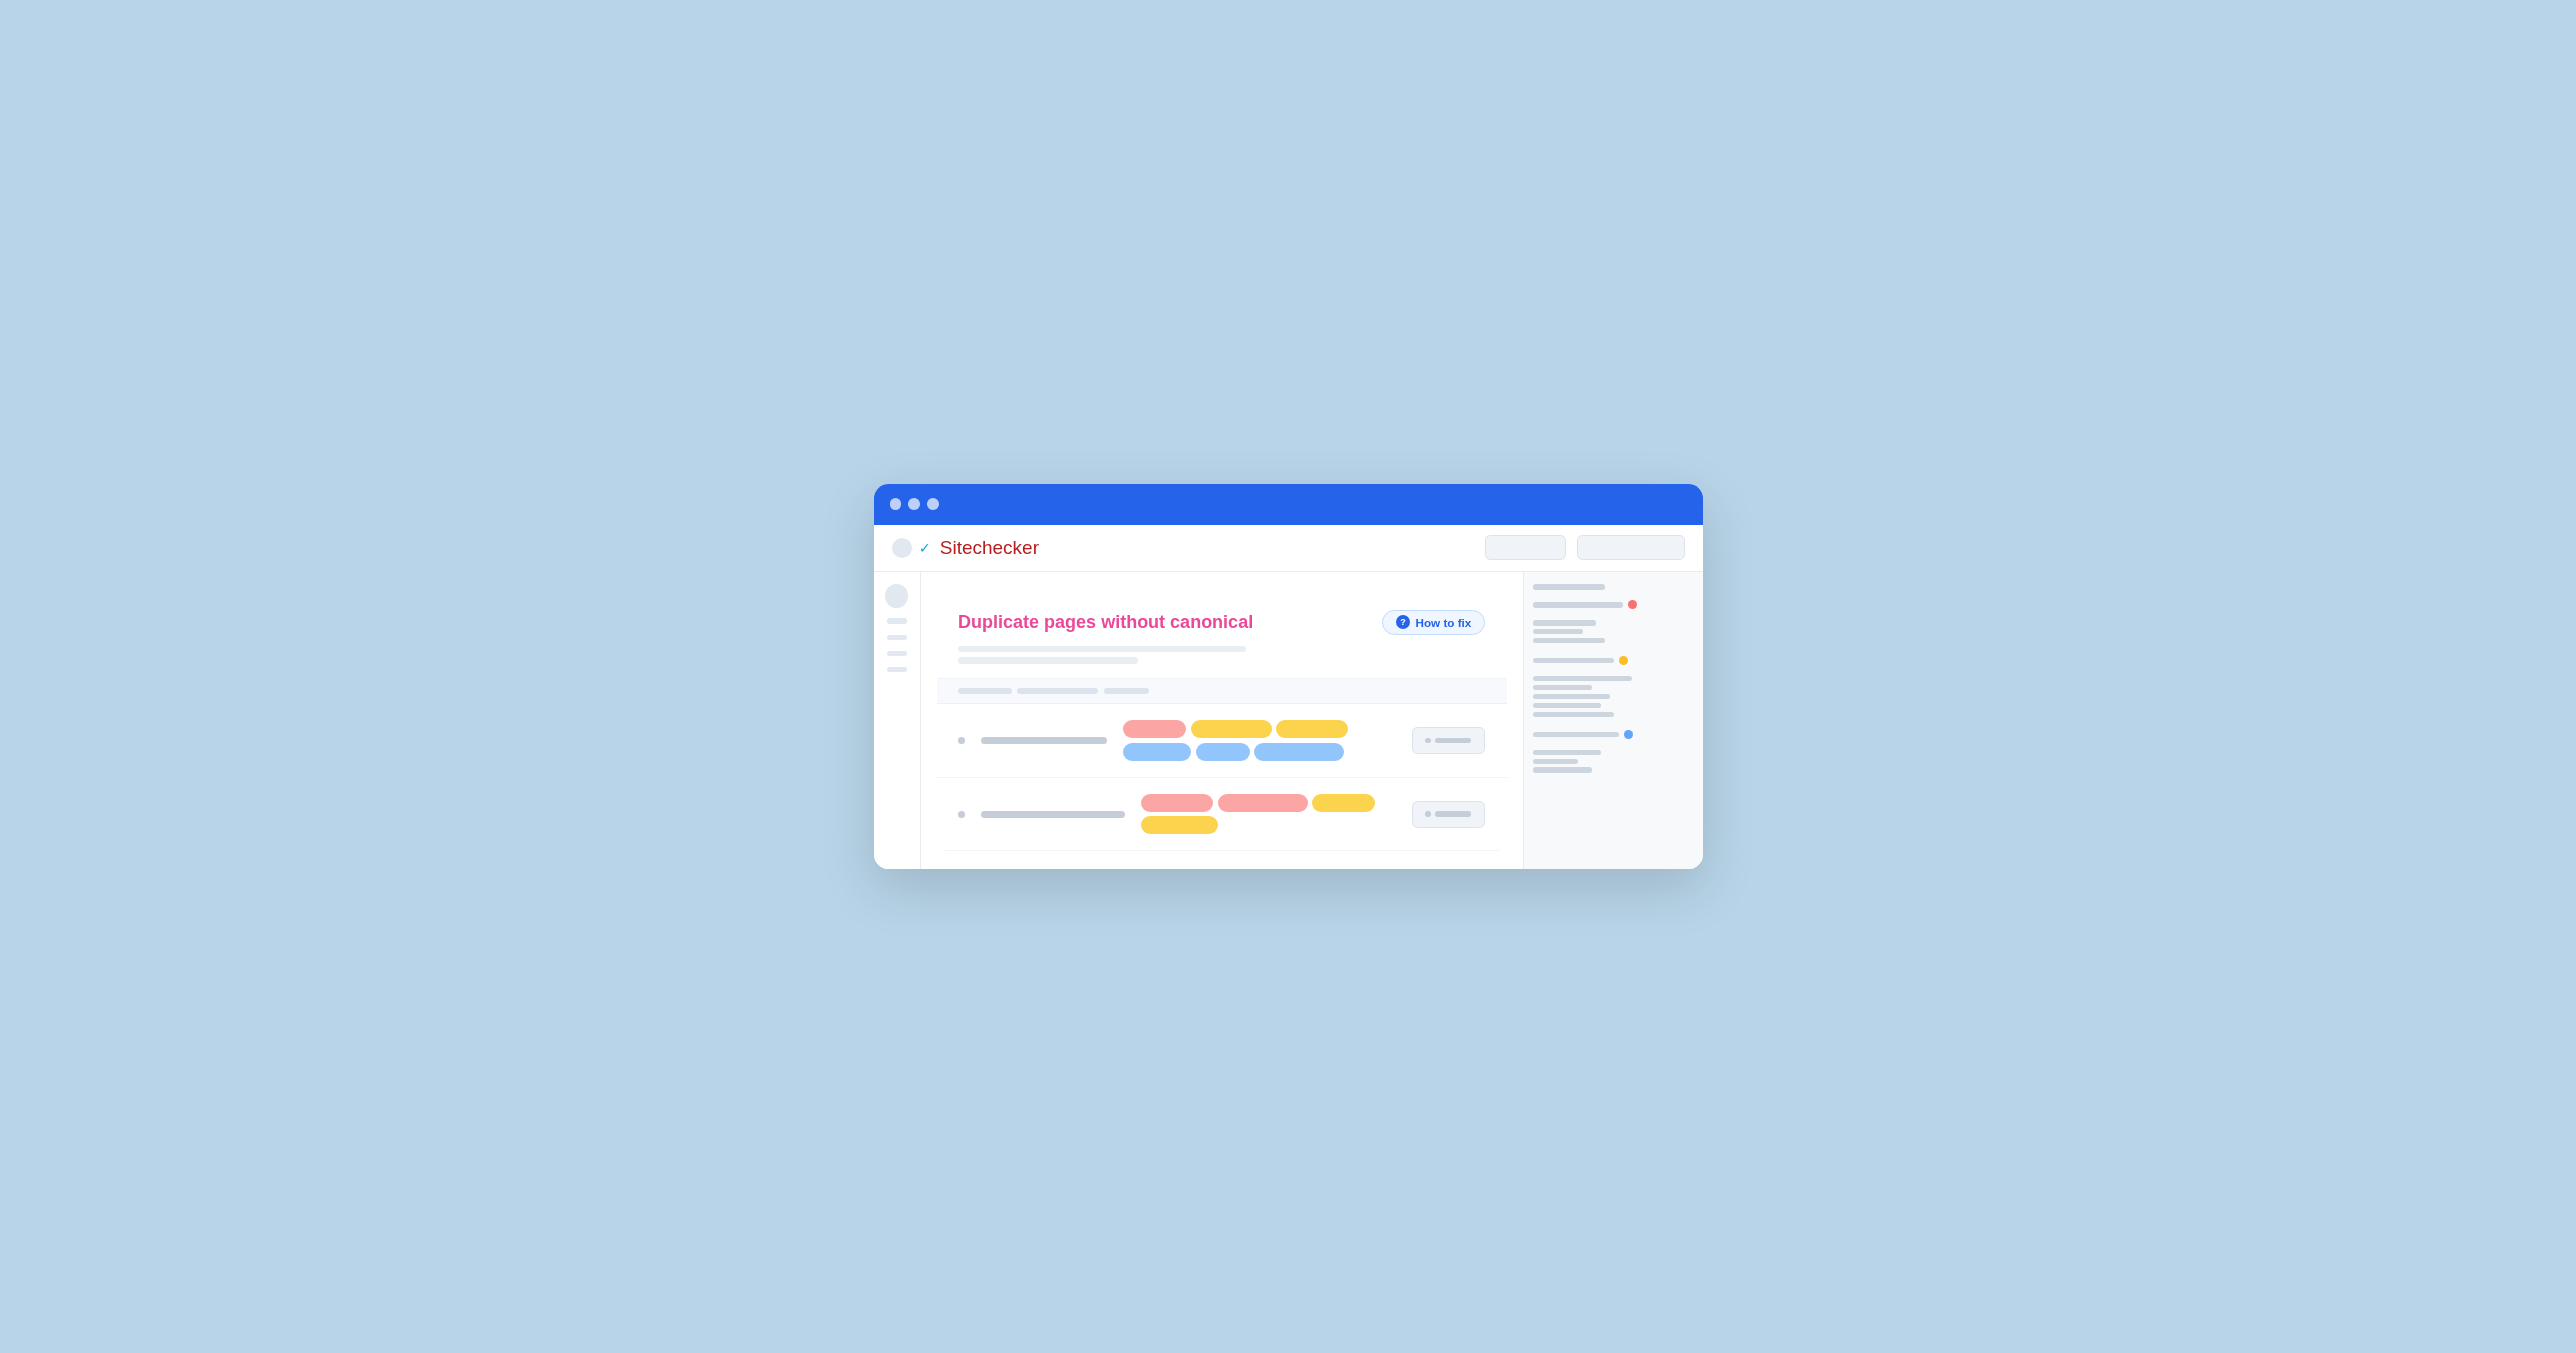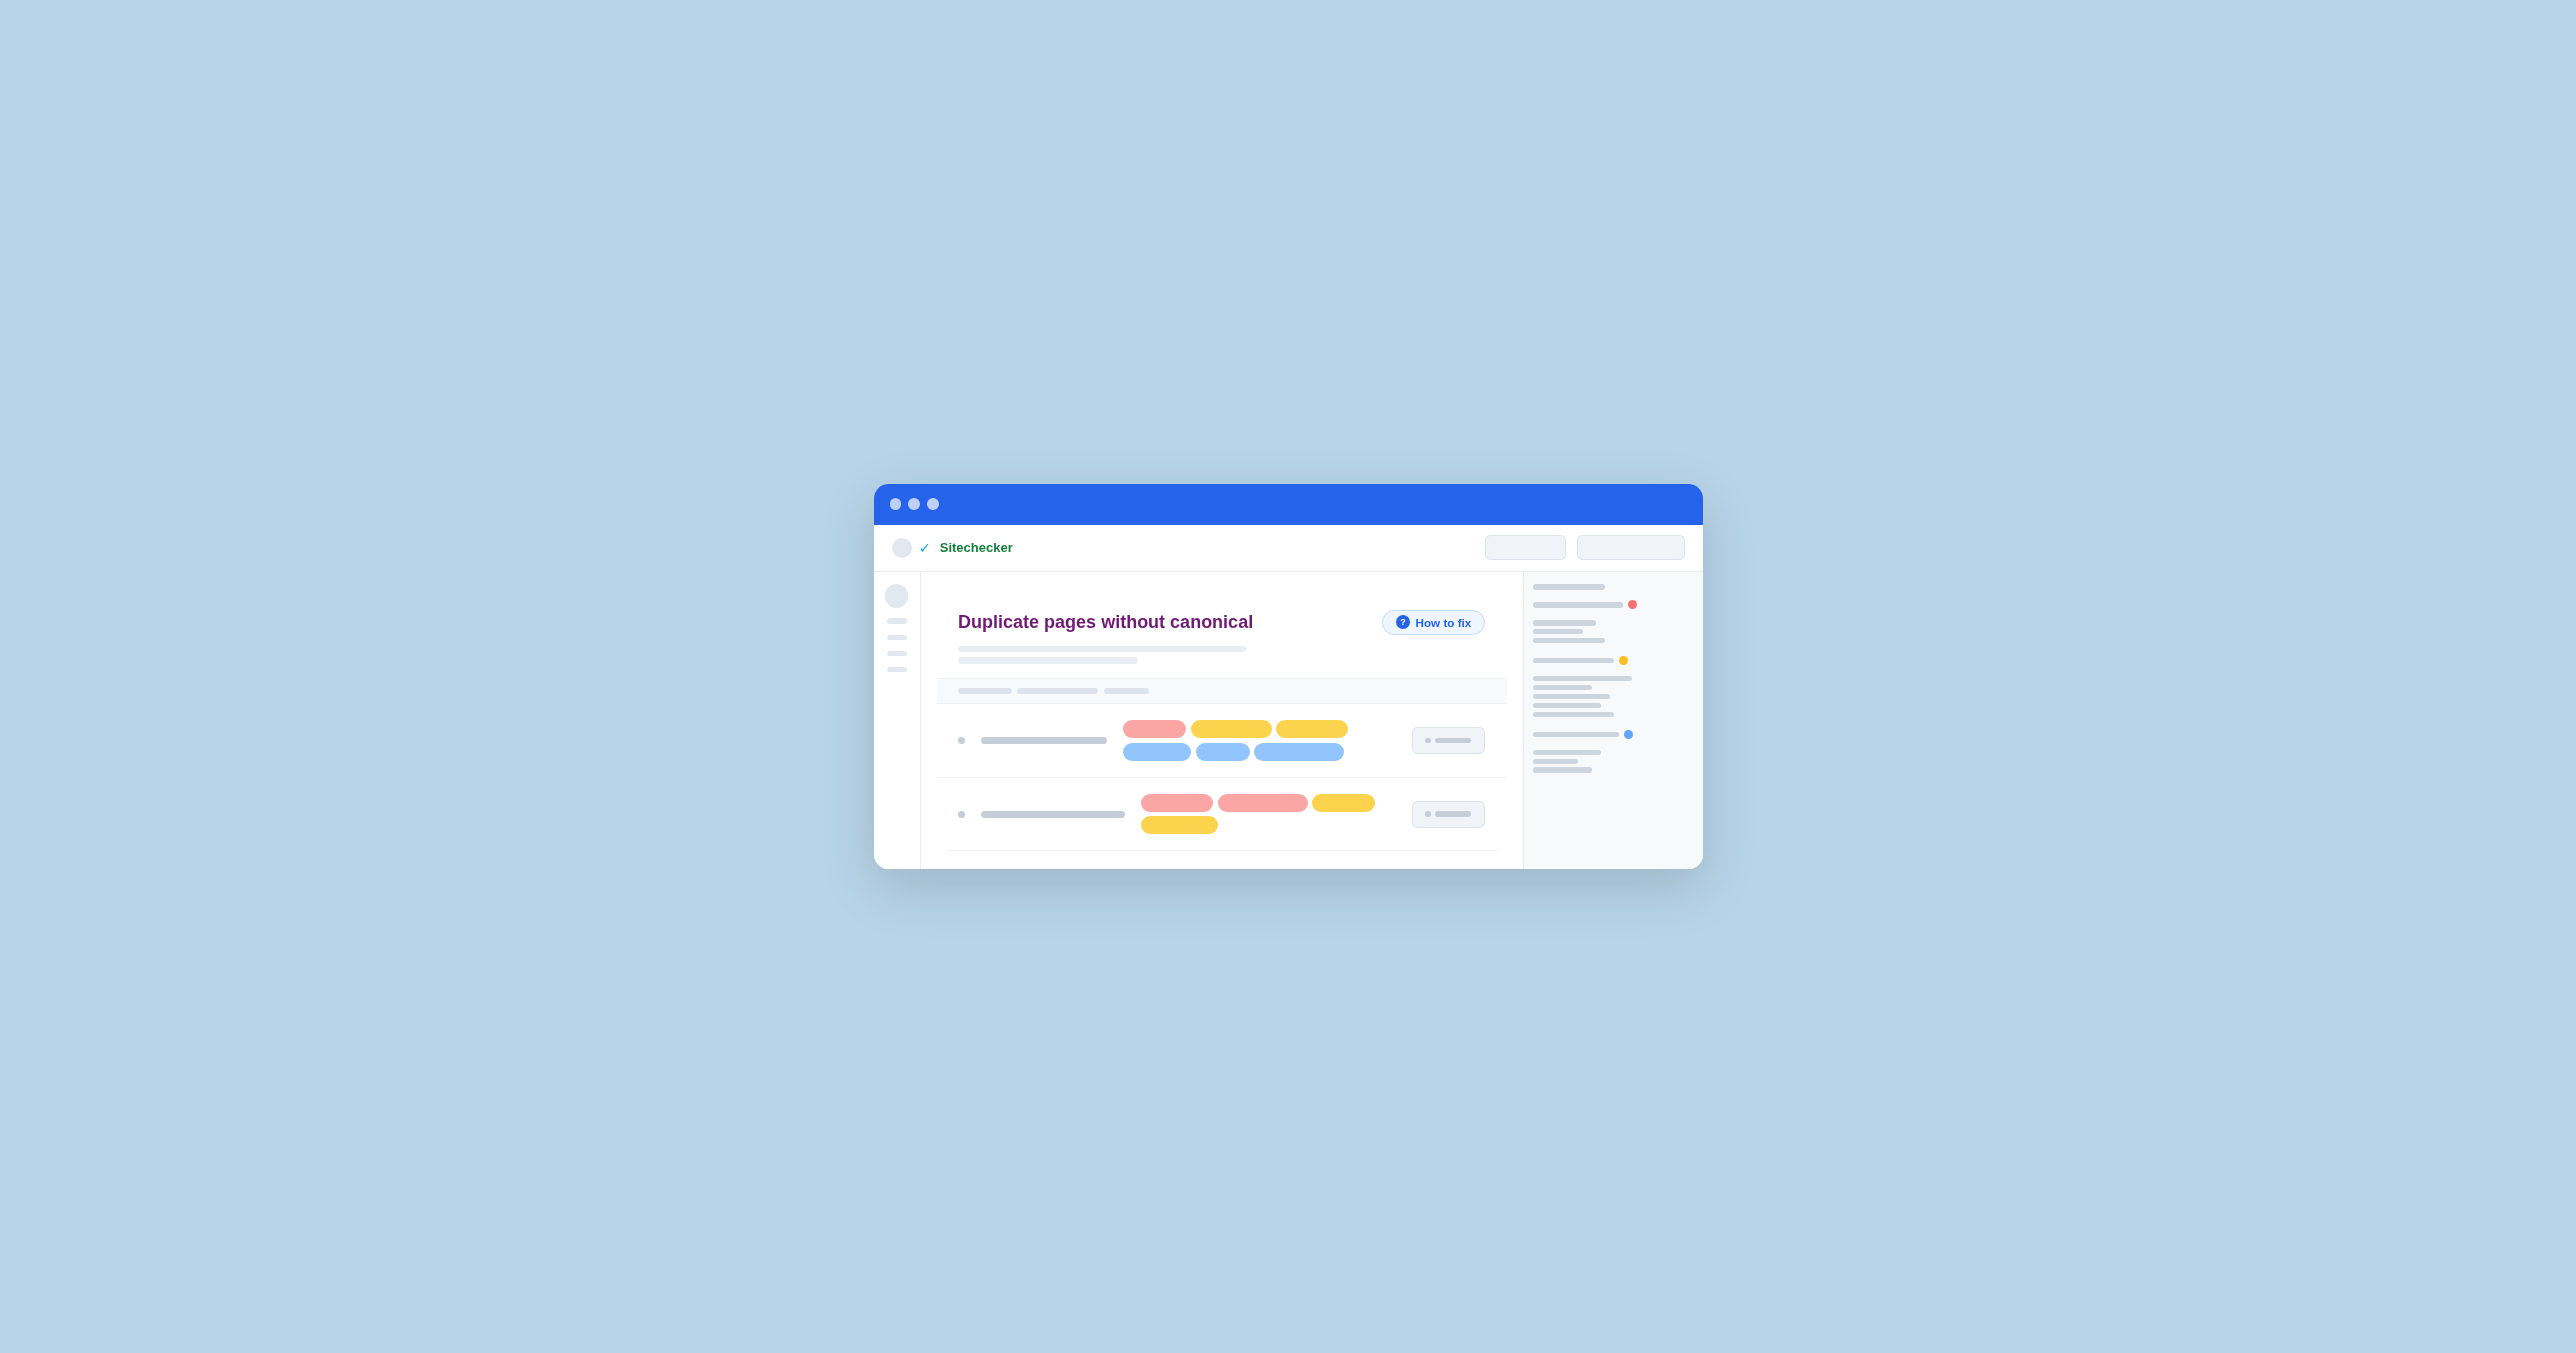--- a/index.html
+++ b/index.html
@@ -82,23 +82,23 @@
     }
 
     .nav-logo-circle {
       width: 20px;
       height: 20px;
       border-radius: 50%;
       background: #e2e8f0;
     }
 
     .nav-brand {
-      font-size: 13px;
-      font-weight: 700;
-      color: #15803d;
+      font-size: 19px;
+      font-weight: 400;
+      color: #b91c1c;
     }
 
     .nav-checkmark {
       color: #0ea5e9;
       font-size: 14.4px;
       margin-right: 1.8px;
     }
 
     .nav-btn {
       height: 25px;
@@ -178,21 +178,21 @@
 
     .card-title-row {
       display: flex;
       align-items: center;
       justify-content: space-between;
     }
 
     .card-title {
       font-size: 18px;
       font-weight: 800;
-      color: #701a75;
+      color: #ec4899;
     }
 
     .how-to-fix-btn {
       display: flex;
       align-items: center;
       gap: 5.4px;
       background: #eff6ff;
       border: 0.9px solid #bfdbfe;
       border-radius: 18px;
       padding: 4.5px 12.6px;

